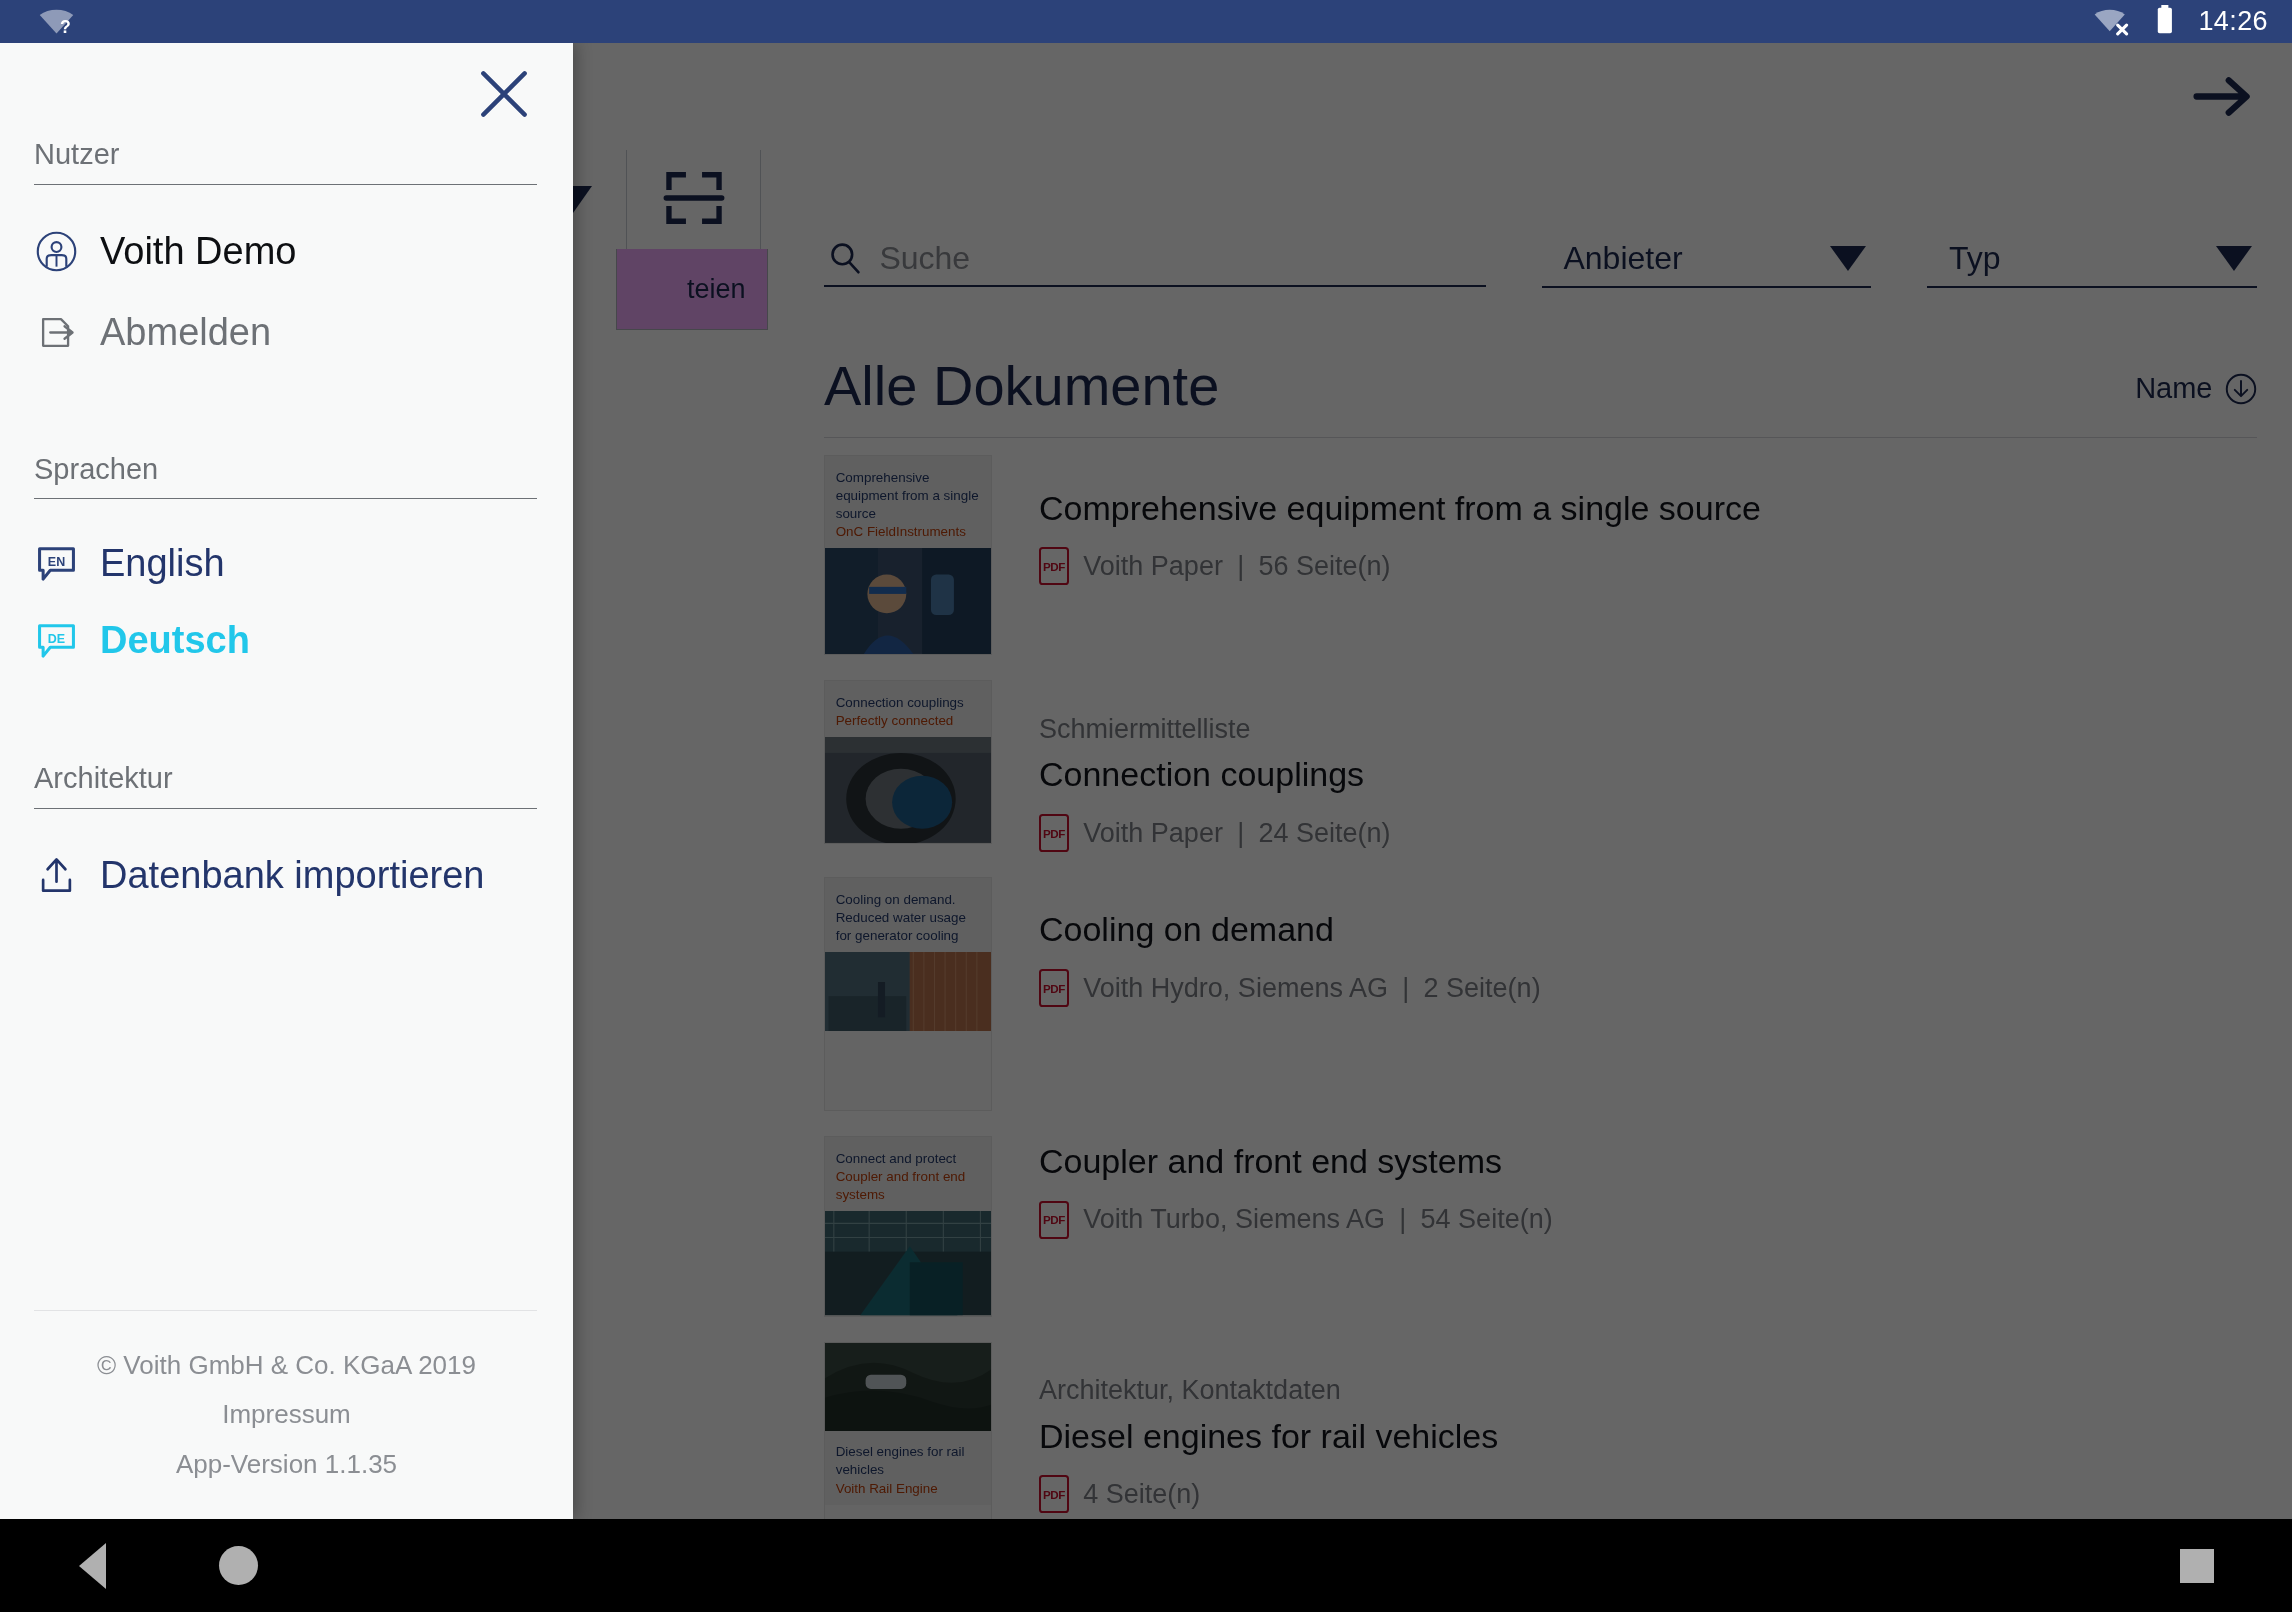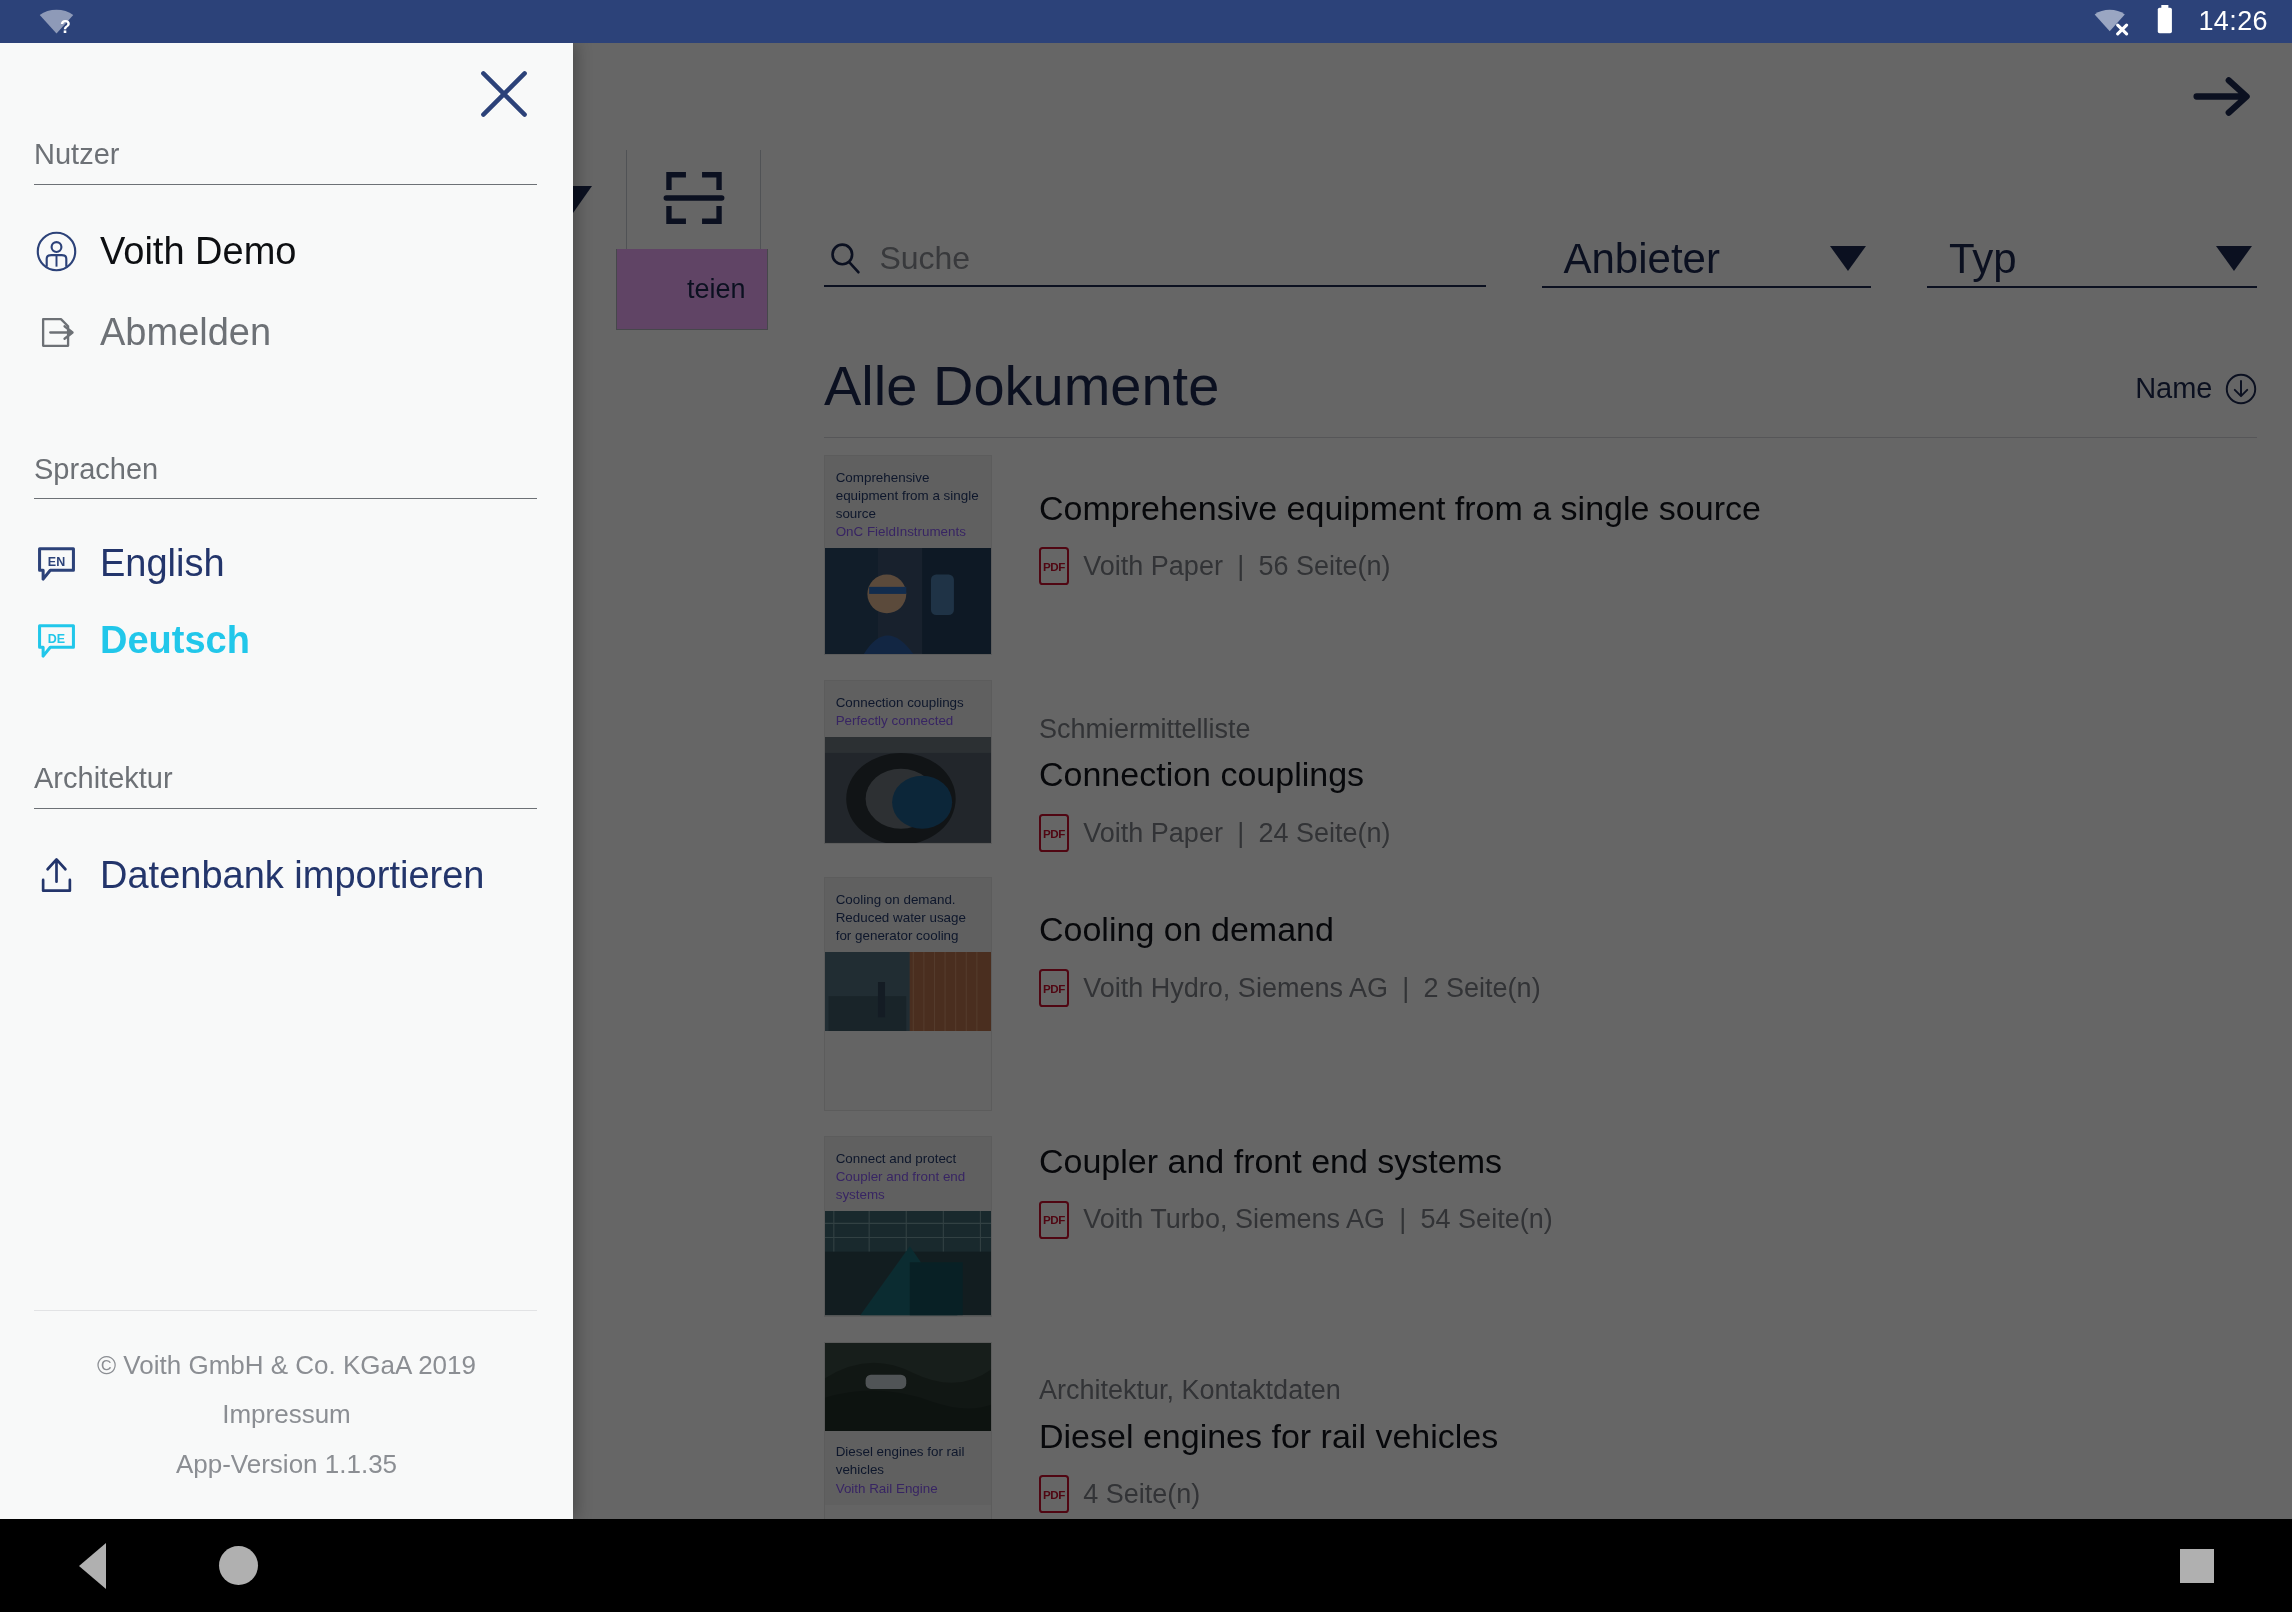--- a/index.html
+++ b/index.html
@@ -46,38 +46,38 @@
 
   
   .searchrow { position:absolute; top:188px; left:824px; width:1433px; height:99px; display:flex; align-items:flex-start; gap:0; }
   .search-field { position:relative; width:673px; }
   .search-line { border-bottom:2.7px solid #1d2a52; height:56px; display:flex; align-items:center; gap:18px; padding-left:5.4px; }
   .search-ph { color:#8d9096; font-size:32px; }
   .mag { width:32px; height:32px; flex:0 0 32px; }
 
   .dd { position:relative; margin-left:56px; width:335px; }
   .dd-line { border-bottom:2.7px solid #1d2a52; height:57px; display:flex; align-items:center; justify-content:space-between; padding:0 5.4px 0 21.5px; }
-  .dd-label { color:#1d2a52; font-size:42px; }
+  .dd-label { color:#1d2a52; font-size:32px; }
   .dd-caret { width:0;height:0;border-left:18px solid transparent;border-right:18px solid transparent;border-top:25px solid #1d2a52; }
 
   
   .doc-head { position:absolute; top:315px; left:824px; width:1433px; display:flex; align-items:flex-end; justify-content:space-between; }
   .doc-title { color:#1d2a52; font-size:56px; line-height:1; }
   .sortbox { display:flex; align-items:center; gap:12.5px; color:#1d2a52; font-size:29px; padding-bottom:9px; }
   .circ-down { width:32px; height:32px; }
 
   .doclist-sep { position:absolute; top:394px; left:824px; width:1433px; border-top:1.8px solid #d6d8dd; }
 
   
   .doclist { position:absolute; top:398px; left:824px; width:1442px; height:1119px; overflow:hidden; }
   .docrow { display:flex; gap:47px; padding:14.3px 0 10.7px 0; position:relative; }
   .thumb { width:168px; flex:0 0 168px; height:auto; position:relative; }
   .thumb-box { width:168px; background:#f1f1f0; position:relative; overflow:hidden; border:0.9px solid #e6e6e6; }
   .th-txt { font-size:13.4px; line-height:1.35; padding:12.5px 10.7px 7.2px 10.7px; color:#253b6e; }
-  .th-txt .sub { color:#8b5cf6; }
+  .th-txt .sub { color:#c2410c; }
   .th-img { width:100%; display:block; }
   .th-body { height:79px; background:#fafafa; }
   .docinfo { flex:1; padding-top:5.4px; }
   .doc-tags { color:#7d8187; font-size:27px; margin-bottom:10.7px;margin-top:28px; }
   .doc-name { color:#12151c; font-size:34px; margin-bottom:19.7px; }
   .doc-meta { display:flex; align-items:center; gap:14.3px; color:#7d8187; font-size:27px; }
   .pdf-badge {
     width:30px;height:38px;border:2.7px solid #c8102e;border-radius:3.6px;
     display:flex;align-items:center;justify-content:center;
     color:#c8102e;font-size:11.6px;font-weight:bold;letter-spacing:-0.4px;flex:0 0 30px;

